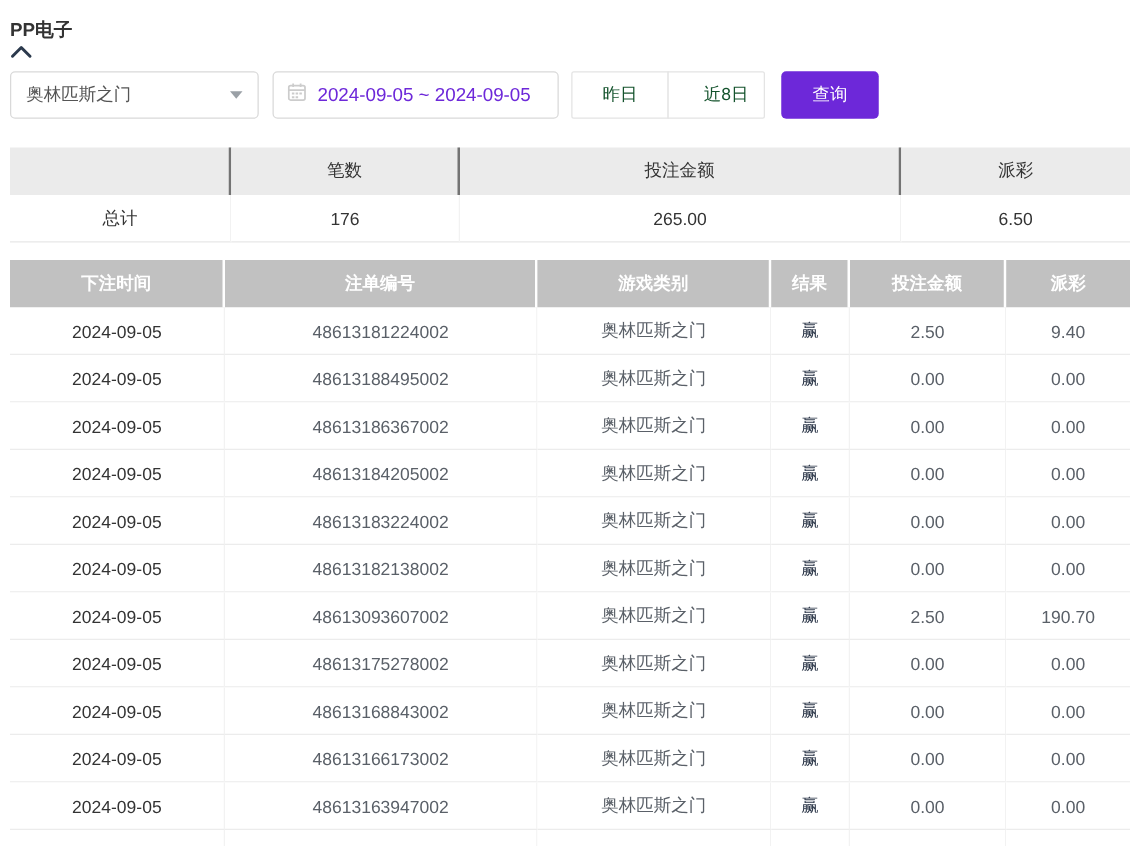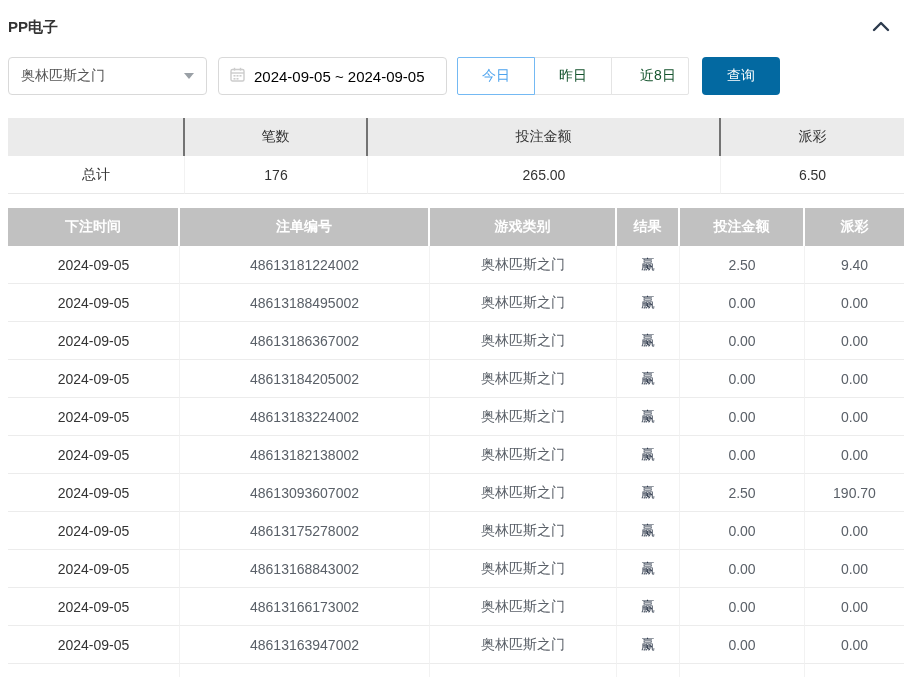--- a/index.html
+++ b/index.html
@@ -6,22 +6,22 @@
   html, body {
     width: 912px; height: 677px;
     overflow: hidden;
     background: #fff;
     font-family: "Liberation Sans", "DejaVu Sans", sans-serif;
   }
   .page { padding: 0 8px; }
 
   
   .title-row {
-    display: flex; justify-content: space-between; align-items: center;
-    padding-top: 15px; height: 40px;
+    display: flex; justify-content: space-between; align-items: flex-start;
+    padding-top: 15px; height: 40px; flex-direction: column;
   }
   .page-title { font-size: 15px; font-weight: bold; color: #333; }
   .collapse-btn {
     background: none; border: none; cursor: pointer;
     margin-right: 14px; display: flex; align-items: center;
   }
 
   
   .controls { display: flex; align-items: center; margin-top: 17px; height: 38px; }
   .select-box {
@@ -35,35 +35,35 @@
     width: 0; height: 0;
     border-left: 5px solid transparent; border-right: 5px solid transparent;
     border-top: 6px solid #9aa0a6;
   }
   .date-box {
     margin-left: 11px; width: 229px; height: 38px;
     border: 1px solid #d9d9d9; border-radius: 4px;
     display: flex; align-items: center; gap: 9px;
     padding: 0 11px; cursor: pointer; background: #fff;
   }
-  .date-value { font-size: 15px; color: #000000; white-space: nowrap; }
+  .date-value { font-size: 15px; color: #6d28d9; white-space: nowrap; }
 
   .btn-group { display: flex; margin-left: 10px; }
   .quick-btn {
     width: 78px; height: 38px;
     background: #fff; border: 1px solid #e4e4e4;
     color: #14532d; font-size: 14px; cursor: pointer;
     margin-left: -1px; position: relative;
   }
   .btn-group .quick-btn:first-child { margin-left: 0; border-radius: 2px 0 0 2px; }
   .btn-group .quick-btn:last-child { border-radius: 0 2px 2px 0; padding-left: 16px; }
   .quick-btn.active { border-color: #74b9f3; color: #4da3ee; z-index: 2; }
   .query-btn {
     margin-left: 13px; width: 78px; height: 38px;
-    background: #0369a1; border: none; border-radius: 4px;
+    background: #6d28d9; border: none; border-radius: 4px;
     color: #fff; font-size: 14px; cursor: pointer;
   }
 
   
   table { border-collapse: separate; border-spacing: 0; table-layout: fixed; width: 896px; }
   th, td { text-align: center; height: 38px; font-size: 14px; overflow: hidden; white-space: nowrap; }
 
   .summary-table { margin-top: 23px; }
   .summary-table th {
     background: #ebebeb; color: #333; font-weight: normal;
@@ -126,21 +126,20 @@
           <rect x="6.5" y="8" width="2" height="1.6" fill="#cccccc"></rect>
           <rect x="9.5" y="8" width="2" height="1.6" fill="#cccccc"></rect>
           <rect x="3.5" y="11" width="2" height="1.6" fill="#cccccc"></rect>
           <rect x="6.5" y="11" width="2" height="1.6" fill="#cccccc"></rect>
         </svg>
       </span>
       <span class="date-value">2024-09-05 ~ 2024-09-05</span>
     </div>
 
     <div class="btn-group">
-      <button class="quick-btn active">今日</button>
       <button class="quick-btn">昨日</button>
       <button class="quick-btn">近8日</button>
     </div>
 
     <button class="query-btn">查询</button>
   </div>
 
   <table class="summary-table">
     <colgroup>
         <col style="width:177px">

